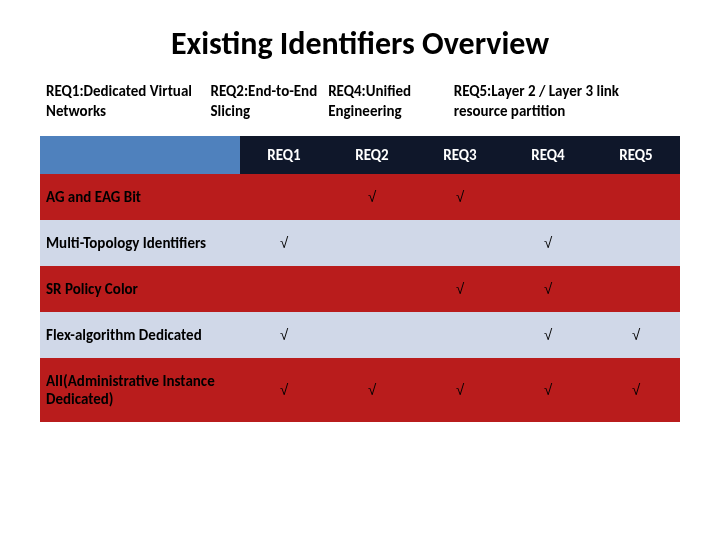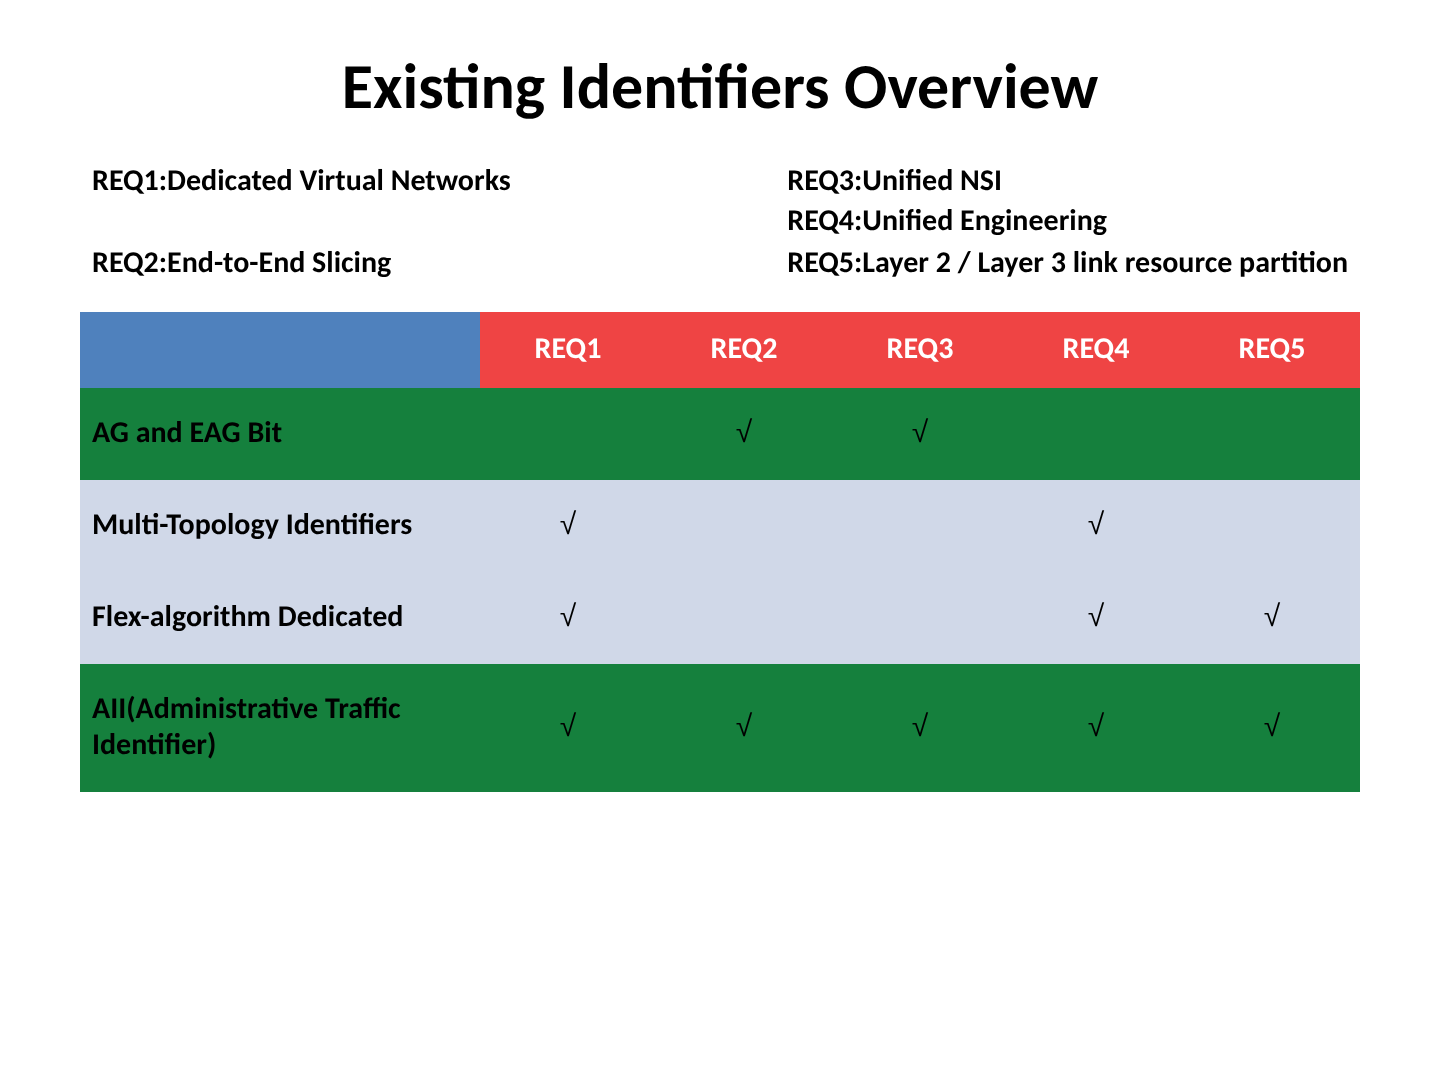--- a/index.html
+++ b/index.html
@@ -26,74 +26,73 @@
   }
   .legend {
     display: flex;
     justify-content: space-between;
     font-size: 15px;
     font-weight: 700;
     margin: 0 6px 14px 6px;
   }
   .legend .col {
     display: flex;
-    flex-direction: column;
+    flex-direction: row;
     line-height: 1.35;
     justify-content: space-between;
   }
   table.grid {
     width: 100%;
     border-collapse: collapse;
     table-layout: fixed;
     font-size: 15px;
   }
   table.grid col.labelcol { width: 200px; }
   table.grid col.reqcol { width: 88px; }
   table.grid th {
-    background: #ef4444;
+    background: #0f172a;
     color: #fff;
     font-weight: 700;
     text-align: center;
     padding: 10px 4px;
     font-size: 15px;
   }
   table.grid th.blank {
     background: #4f81bd;
   }
   table.grid td {
     padding: 14px 6px;
     text-align: center;
     vertical-align: middle;
   }
   table.grid td.row-label {
     text-align: left;
     font-weight: 700;
     padding-left: 6px;
   }
-  table.grid tbody tr.odd td { background: #15803d; }
+  table.grid tbody tr.odd td { background: #b91c1c; }
   table.grid tbody tr.even td { background: #d0d8e8; }
   .check {
     font-family: Arial, sans-serif;
     font-size: 15px;
   }
 </style>
 </head>
 <body>
 
 <div class="slide">
 
   <div class="title">Existing Identifiers Overview</div>
 
   <div class="legend">
     <div class="col">
       <span>REQ1:Dedicated Virtual Networks</span>
       <span>REQ2:End-to-End Slicing</span>
     </div>
     <div class="col">
-      <span>REQ3:Unified NSI</span>
       <span>REQ4:Unified Engineering</span>
       <span>REQ5:Layer 2 / Layer 3 link resource partition</span>
     </div>
   </div>
 
   <table class="grid">
     <colgroup>
       <col class="labelcol">
       <col class="reqcol">
         <col class="reqcol">
@@ -121,30 +120,38 @@
           <td></td>
         </tr>
         <tr class="even">
           <td class="row-label">Multi-Topology Identifiers</td>
           <td><span class="check">√</span></td>
           <td></td>
           <td></td>
           <td><span class="check">√</span></td>
           <td></td>
         </tr>
+        <tr class="odd">
+          <td class="row-label">SR Policy Color</td>
+          <td></td>
+          <td></td>
+          <td><span class="check">√</span></td>
+          <td><span class="check">√</span></td>
+          <td></td>
+        </tr>
         <tr class="even">
           <td class="row-label">Flex-algorithm Dedicated</td>
           <td><span class="check">√</span></td>
           <td></td>
           <td></td>
           <td><span class="check">√</span></td>
           <td><span class="check">√</span></td>
         </tr>
         <tr class="odd">
-          <td class="row-label">AII(Administrative Traffic Identifier)</td>
+          <td class="row-label">AII(Administrative Instance Dedicated)</td>
           <td><span class="check">√</span></td>
           <td><span class="check">√</span></td>
           <td><span class="check">√</span></td>
           <td><span class="check">√</span></td>
           <td><span class="check">√</span></td>
         </tr>
       </tbody>
   </table>
 
 </div>

